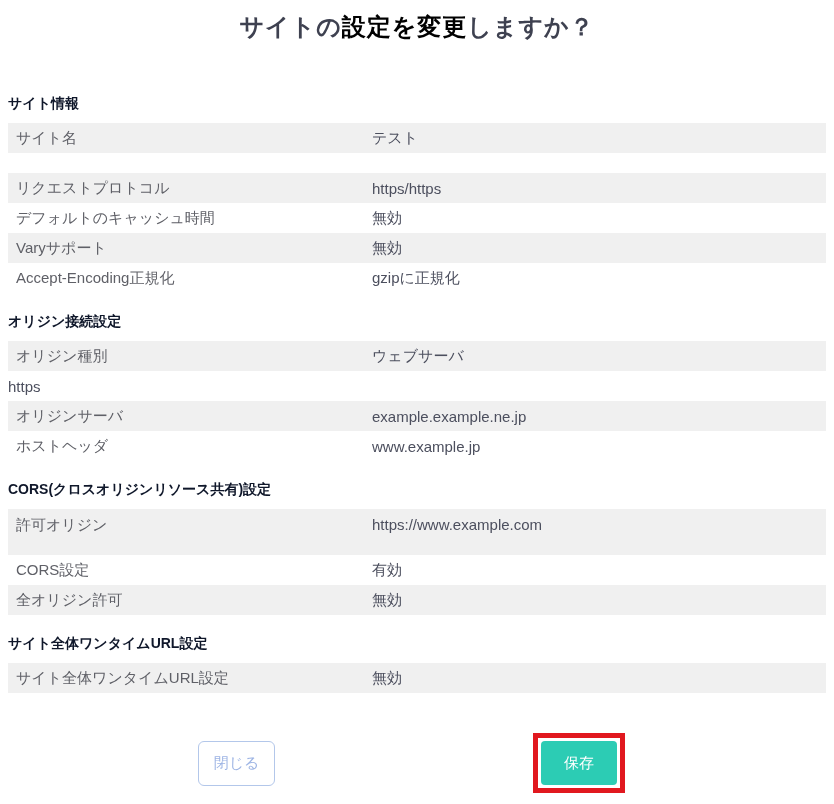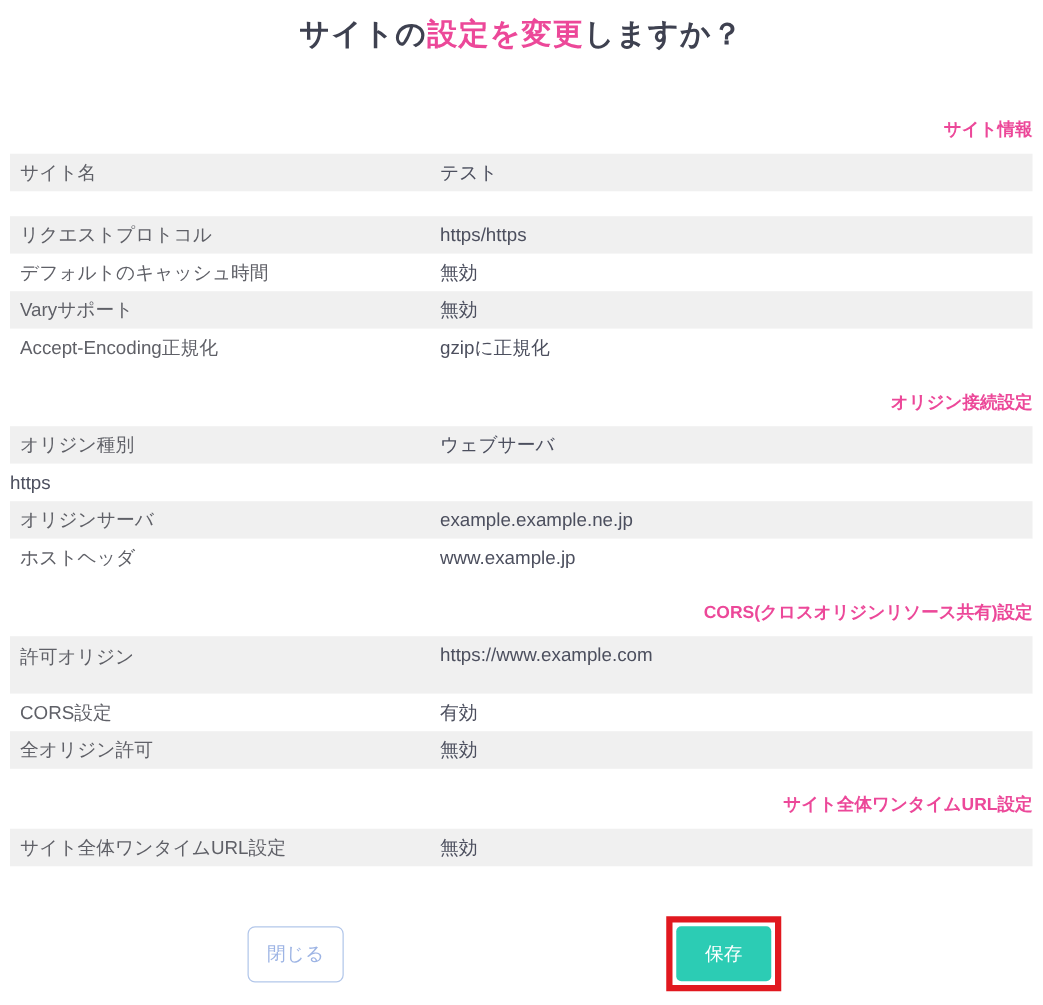--- a/index.html
+++ b/index.html
@@ -12,41 +12,41 @@
   .page { width: 834px; height: 804px; position: relative; }
 
   .title {
     margin-top: 11px;
     text-align: center;
     font-size: 24px;
     font-weight: bold;
     color: #3e4150;
     letter-spacing: 1px;
   }
-  .title .hl { color: #ec4899; }
+  .title .hl { color: #000000; }
 
   .content { padding: 0 8px; }
 
   .section { margin-top: 20px; }
   .section.first { margin-top: 52px; }
   .section-heading {
     font-size: 14px;
     font-weight: bold;
-    color: #ec4899;
+    color: #0f172a;
     margin-bottom: 10px;
-    text-align: right;
   }
 
   .rows { width: 100%; }
   .row {
     display: flex;
     align-items: center;
     min-height: 30px;
     font-size: 15px;
     background: #ffffff;
+    gap: 20px;
   }
   .row:nth-child(odd) { background: #f0f0f0; }
   .row--tall {
     min-height: 46px;
     align-items: flex-start;
   }
   .row--tall .cell-label, .row--tall .cell-value { padding-top: 7px; }
   .cell-label {
     flex: 0 0 344px;
     padding-left: 8px;

